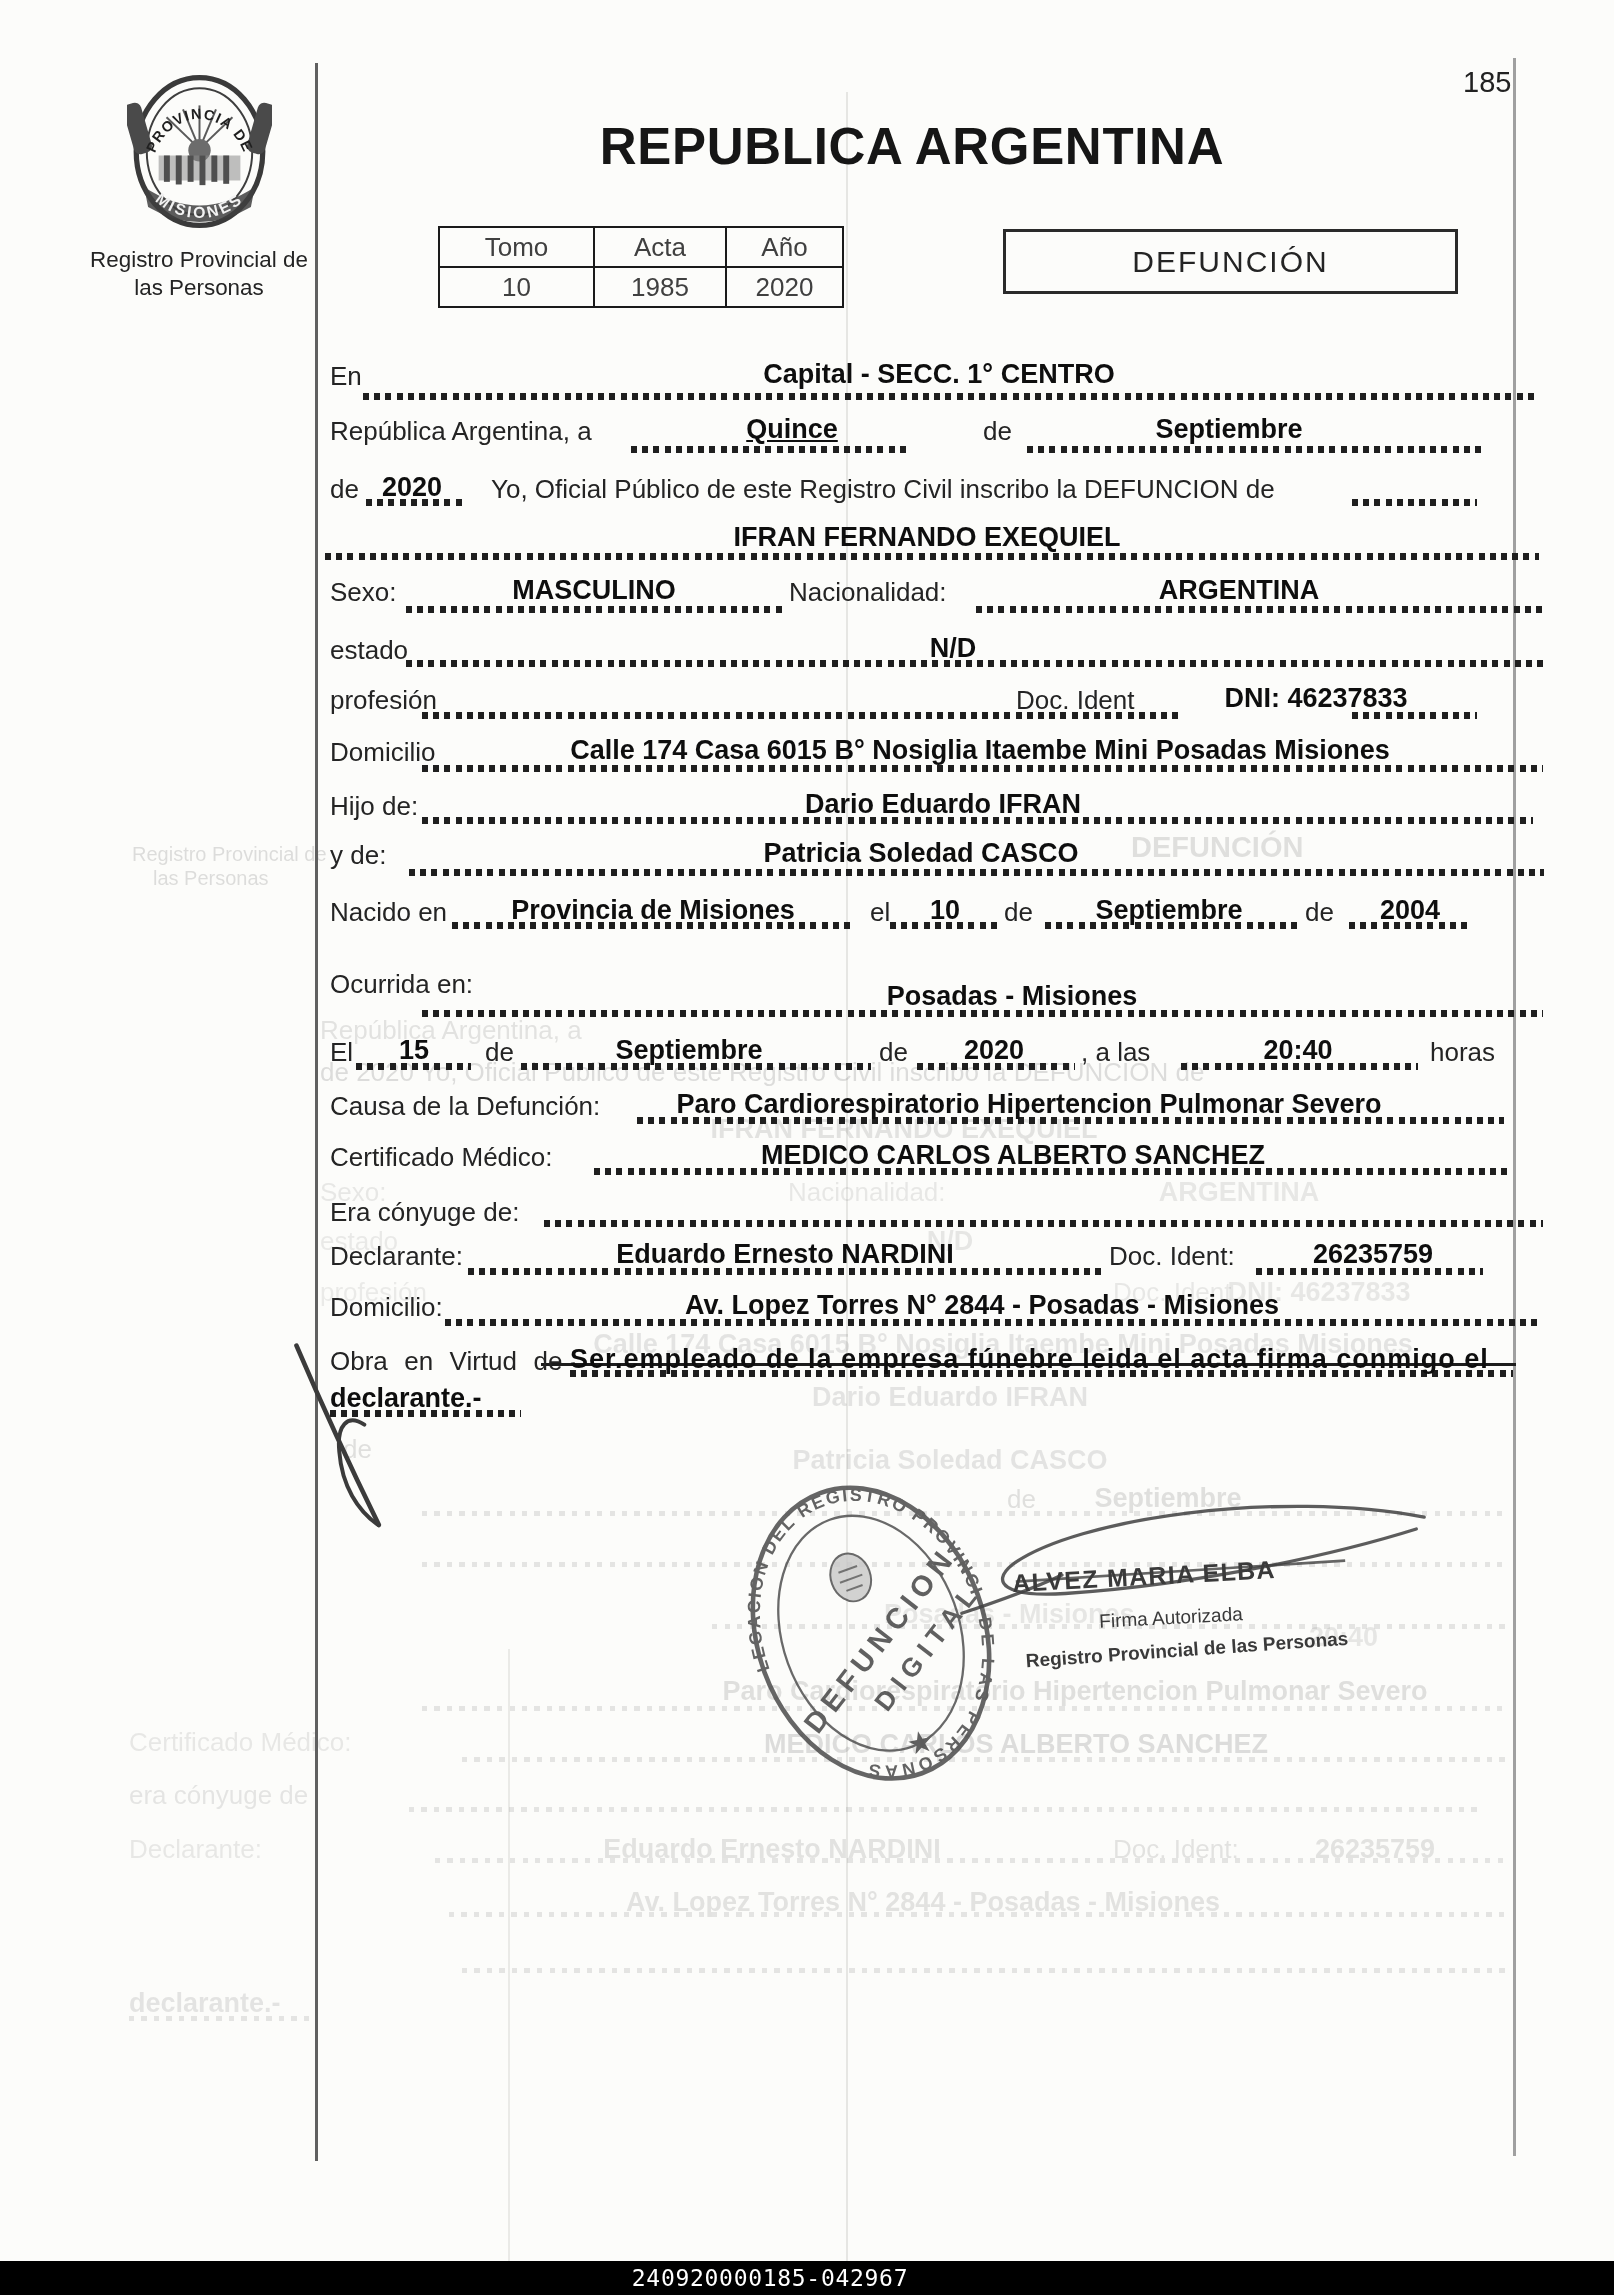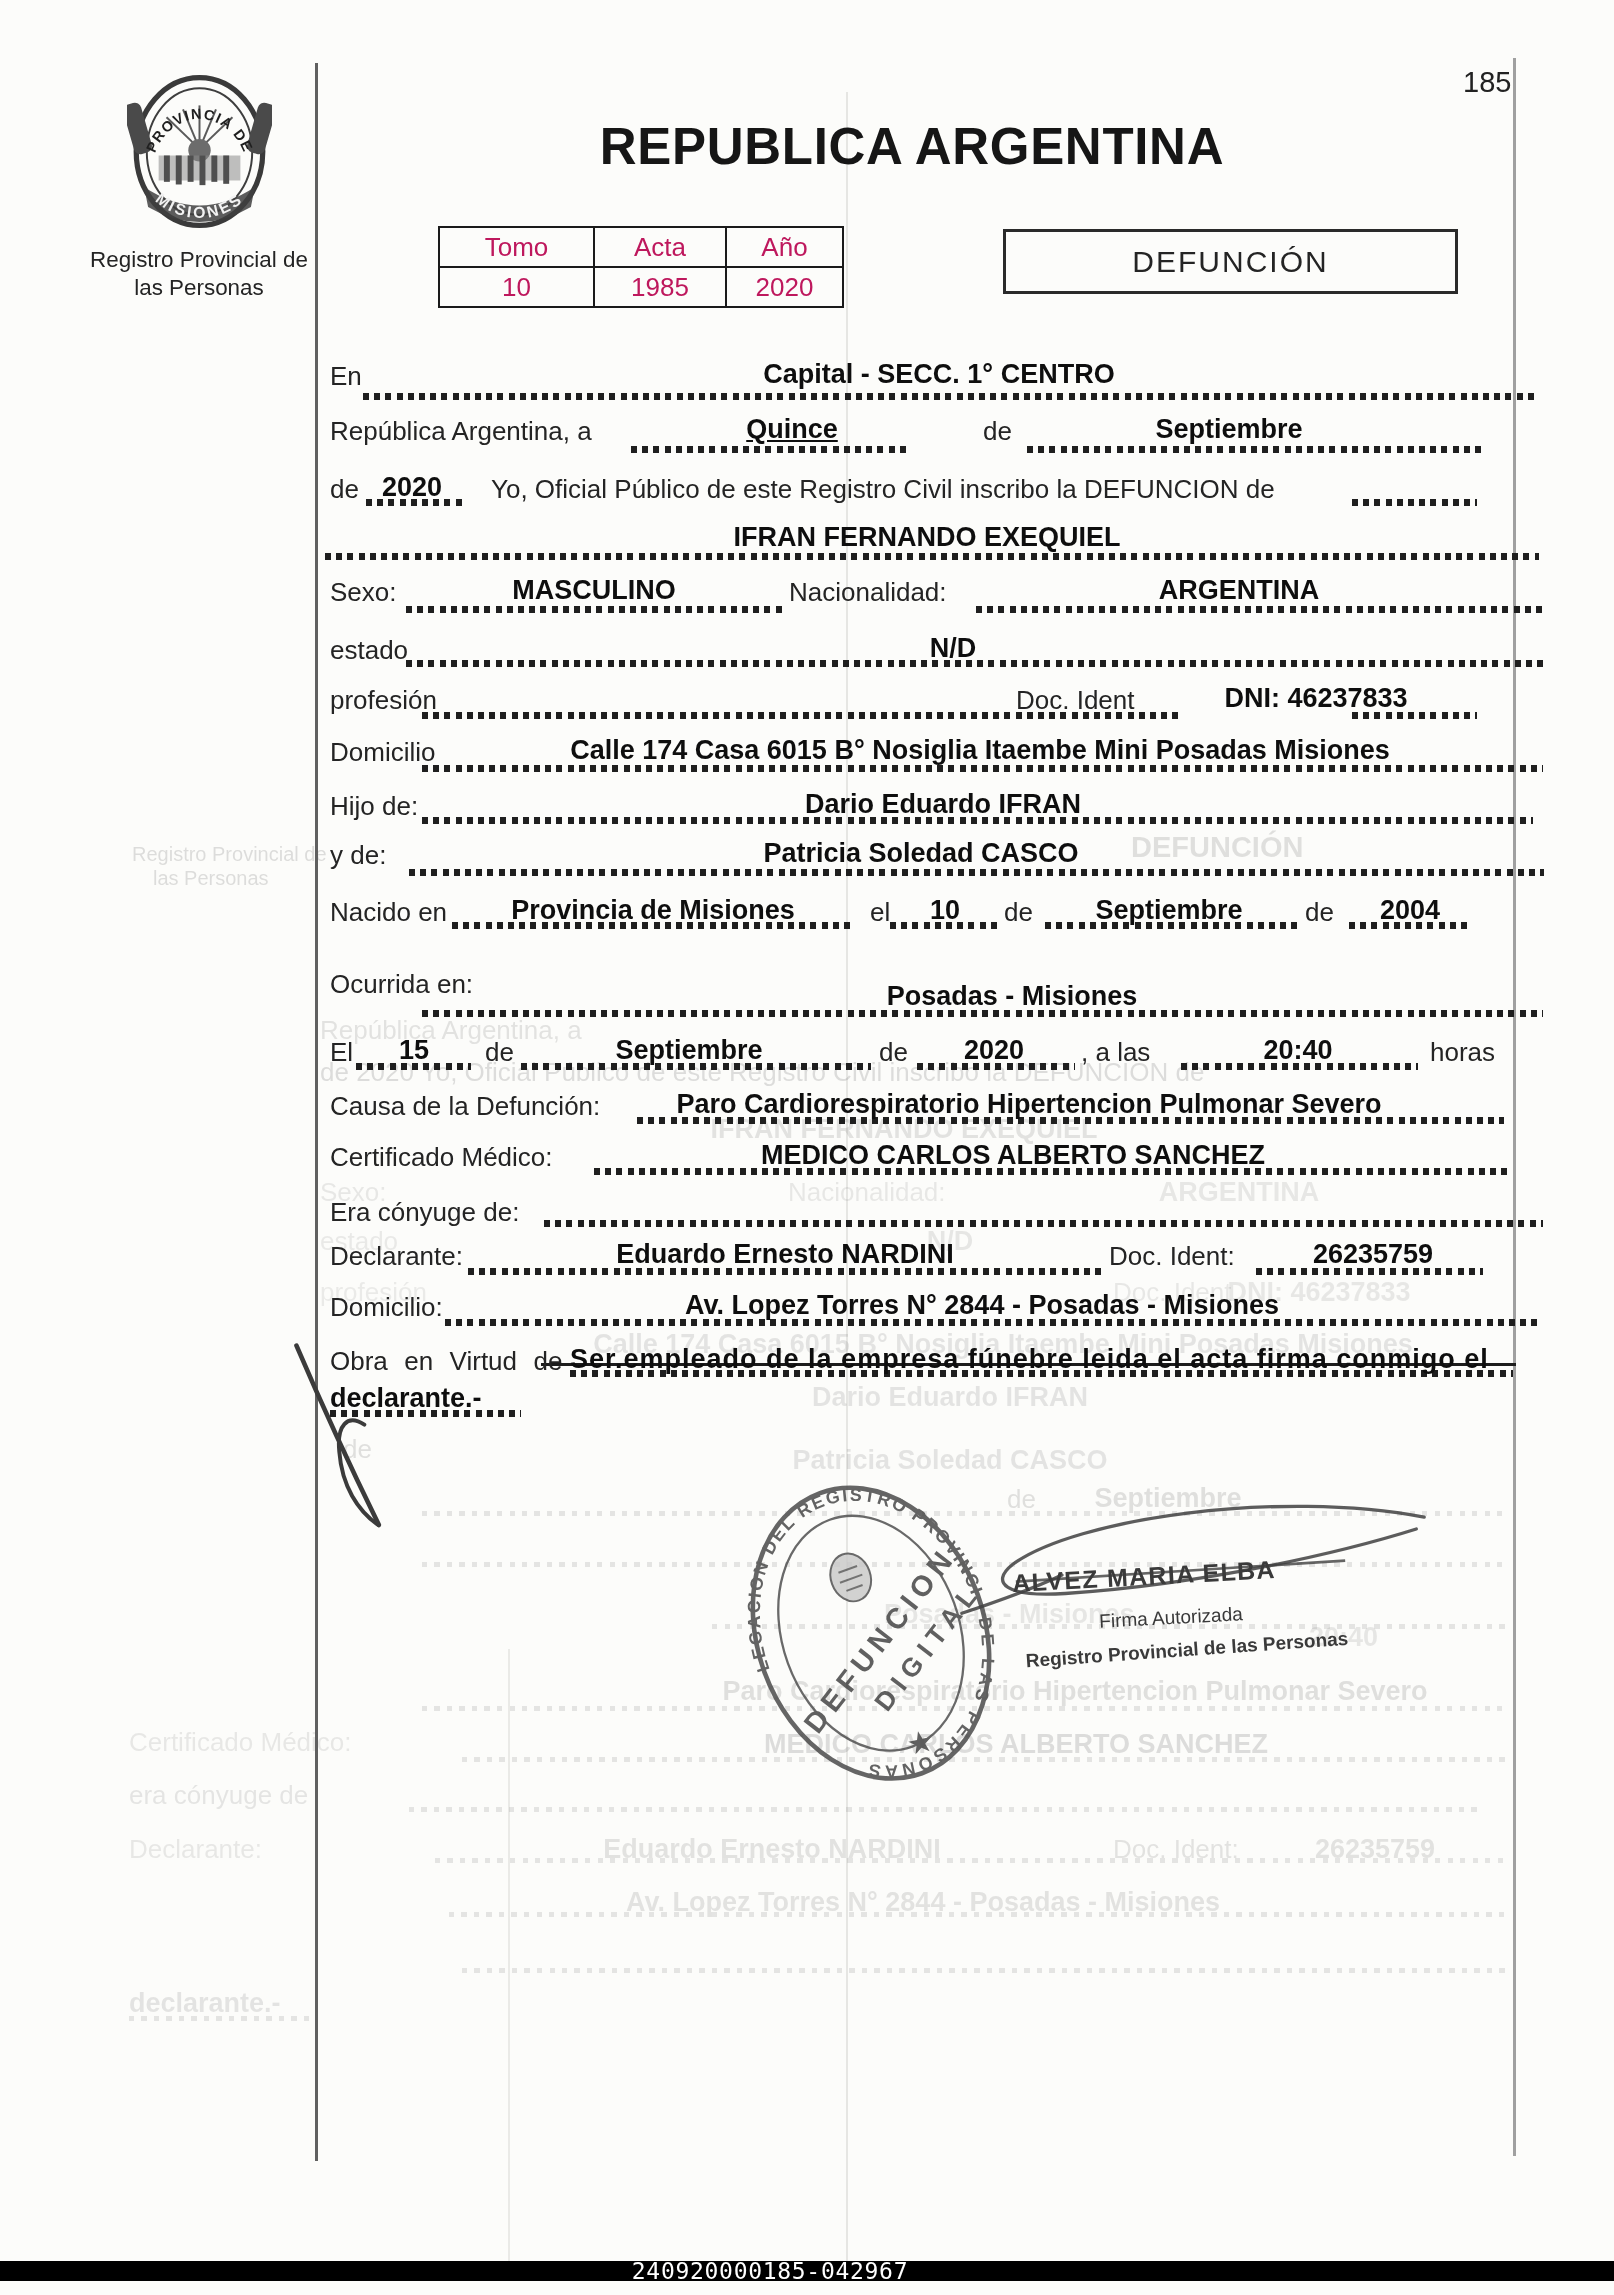--- a/index.html
+++ b/index.html
@@ -14,26 +14,26 @@
   .ghost{position:absolute;line-height:1.1;white-space:nowrap;color:#6f6f6f;z-index:1;}
   .gb{font-weight:bold;}
   .grule{position:absolute;height:4.6px;z-index:1;
        background:repeating-linear-gradient(90deg,#8f8f8f 0 5.3px,transparent 5.3px 12.5px);opacity:.22;}
   .vrule{position:absolute;width:2.6px;z-index:2;}
   .crease{position:absolute;width:2px;z-index:1;}
   #title{position:absolute;left:912px;top:117px;transform:translateX(-50%);
          font-size:51px;font-weight:bold;letter-spacing:0.7px;color:#161616;white-space:nowrap;z-index:4;}
   #pagenum{position:absolute;left:1463px;top:66px;font-size:29px;color:#222;z-index:4;}
   #acta-table{position:absolute;left:438px;top:226px;border-collapse:collapse;z-index:4;}
-  #acta-table td{border:2.6px solid #1a1a1a;font-size:26px;text-align:center;padding:0;height:38px;color:#be185d;}
+  #acta-table td{border:2.6px solid #1a1a1a;font-size:26px;text-align:center;padding:0;height:38px;color:#404040;}
   #typebox{position:absolute;left:1003px;top:229px;width:449px;height:59px;border:3.3px solid #2a2a2a;
            display:flex;align-items:center;justify-content:center;z-index:4;}
   #typebox span{font-size:30px;letter-spacing:2px;color:#242424;}
   .sig{position:absolute;white-space:nowrap;color:#3a3a3a;z-index:6;}
-  #footerbar{position:absolute;left:0;top:2261px;width:1614px;height:20px;background:#000;z-index:8;
+  #footerbar{position:absolute;left:0;top:2261px;width:1614px;height:34px;background:#000;z-index:8;
              display:flex;align-items:center;}
   #footerbar span{position:absolute;left:770px;transform:translateX(-50%);color:#fff;
              font-size:23px;letter-spacing:0.7px;font-family:"DejaVu Sans Mono","Liberation Mono",monospace;}
   svg{z-index:5;}
 </style>
 </head>
 <body>
 
 <div id="page">
 

